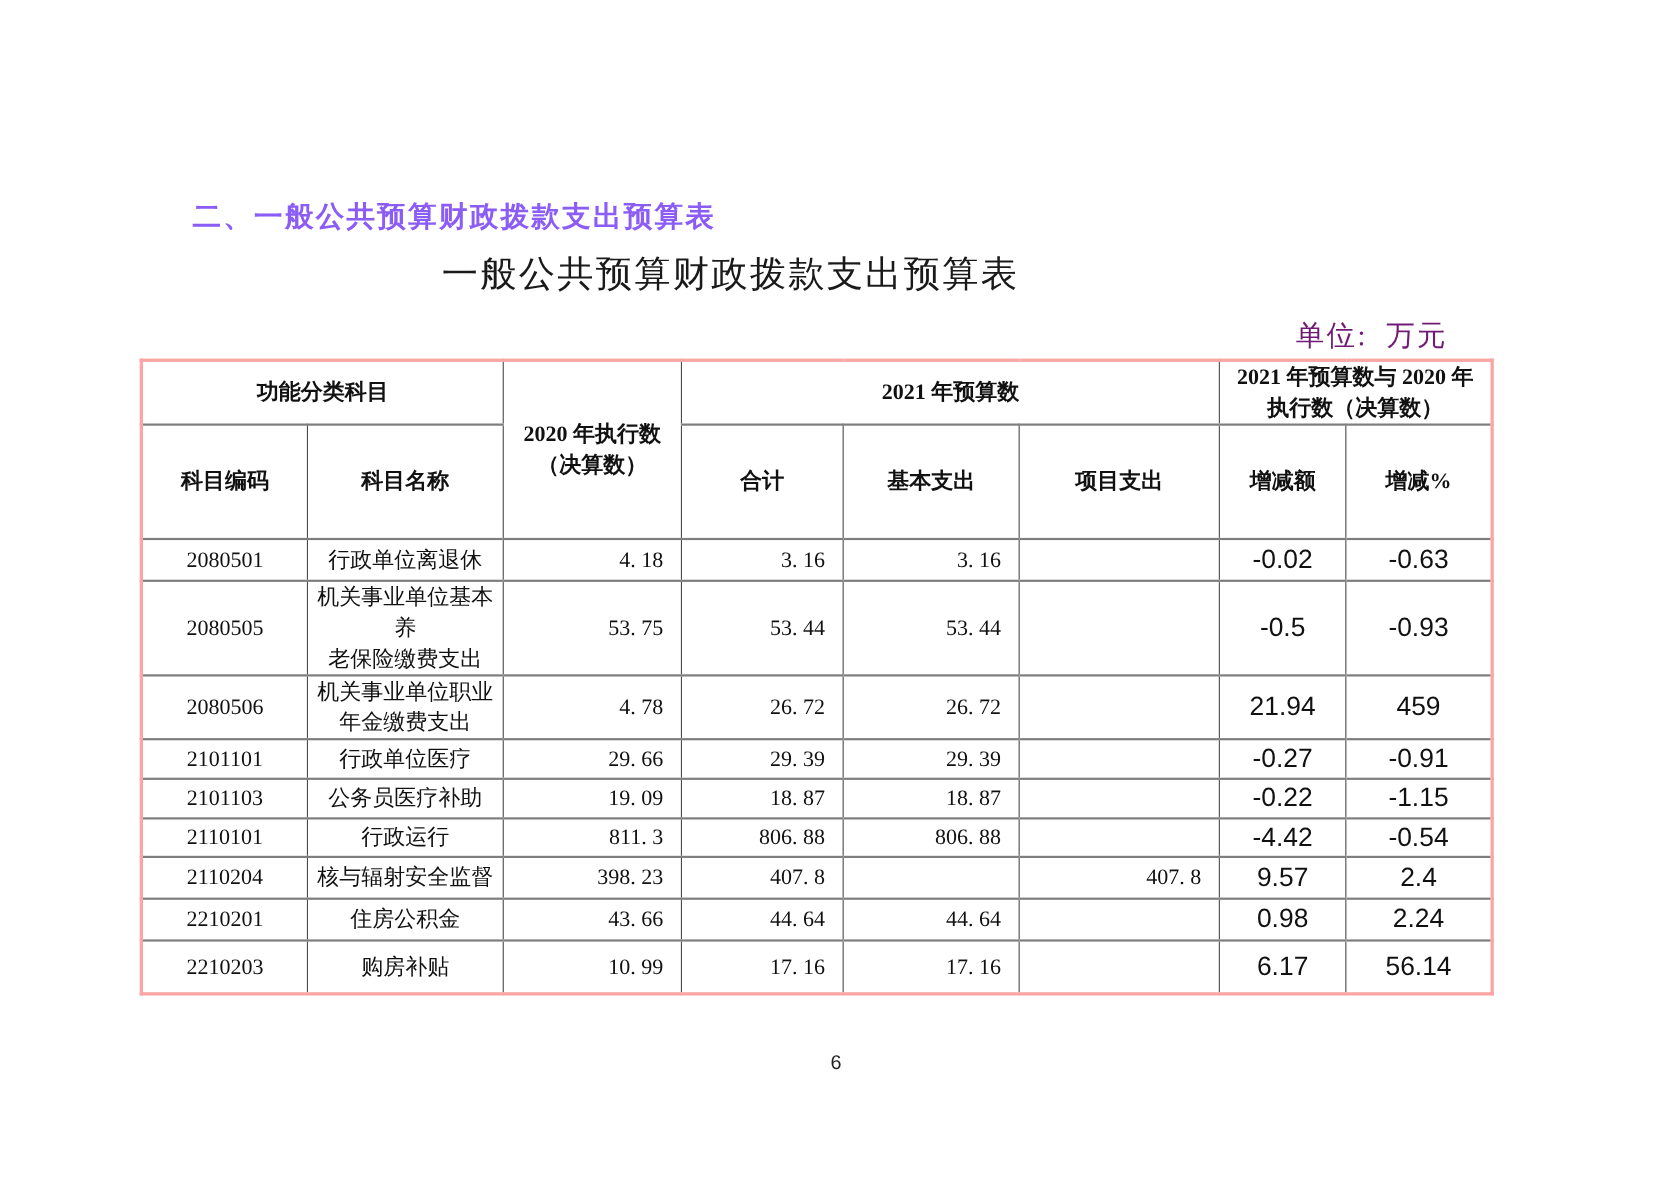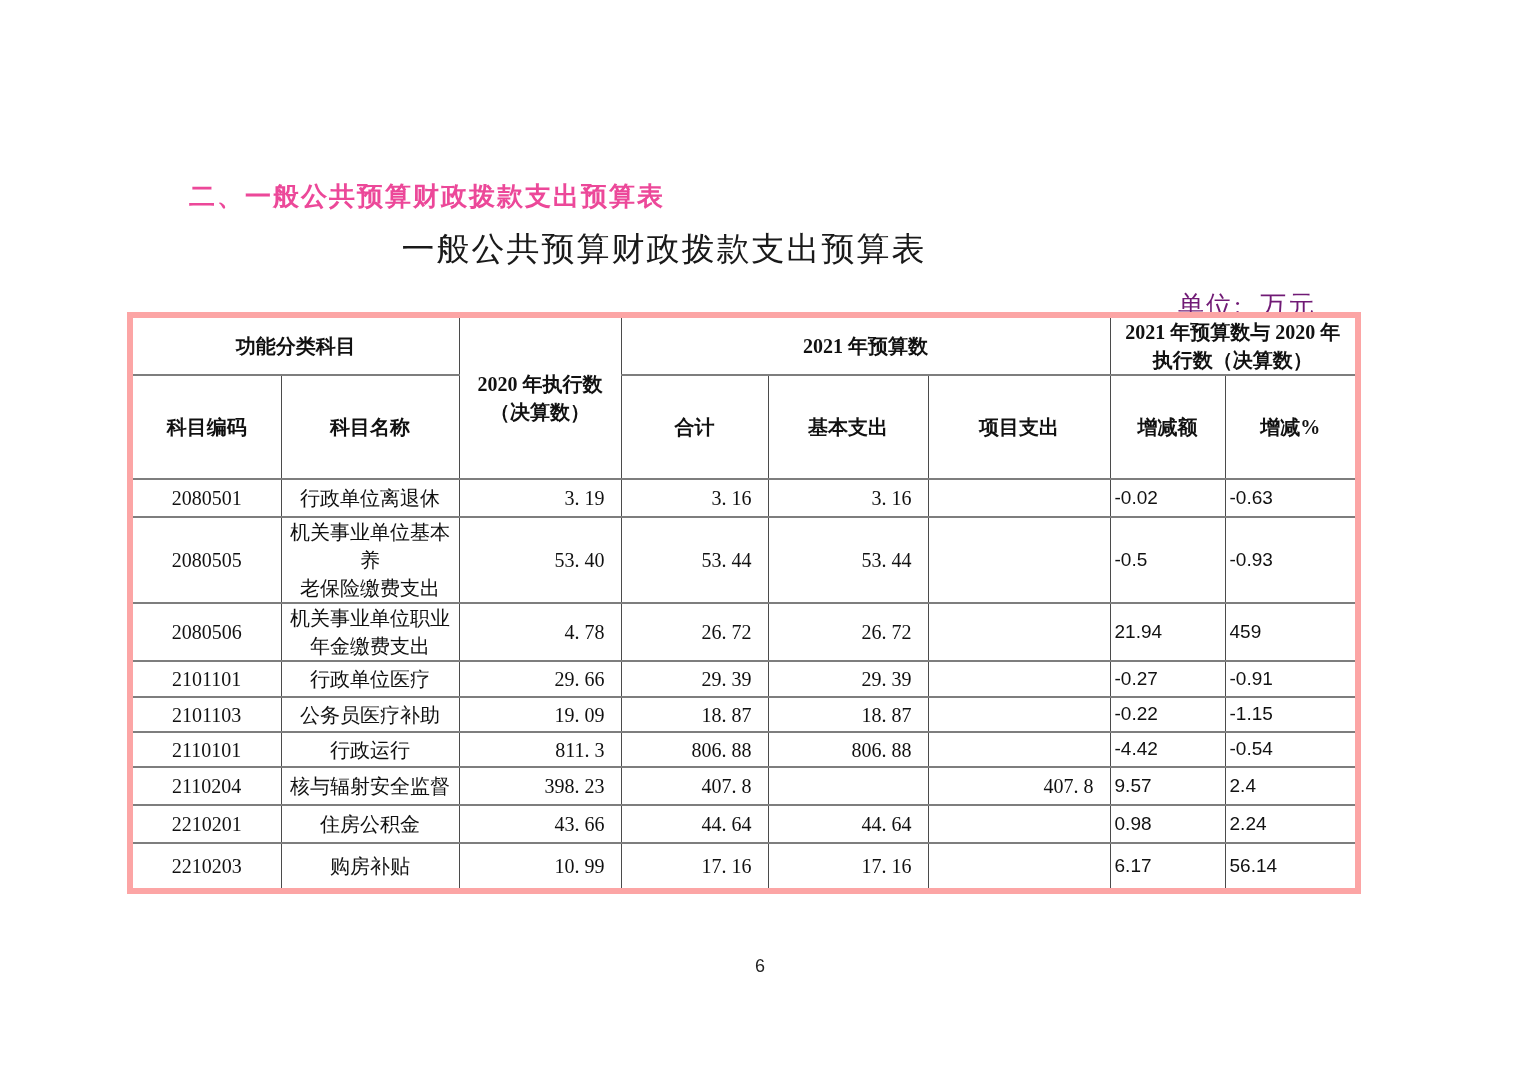--- a/index.html
+++ b/index.html
@@ -2,36 +2,36 @@
 <html><head>
 <meta charset="utf-8">
 <style>
   html,body{margin:0;padding:0;background:#e8e8e8;}
   .page{
     position:relative;width:1520px;height:1074px;background:#ffffff;
     color:#000;overflow:hidden;
     font-family:"Liberation Serif","DejaVu Serif",serif;
   }
   .heading{
-    position:absolute;left:189px;top:179px;
+    position:absolute;left:175px;top:179px;
     font-family:"Liberation Sans","DejaVu Sans",sans-serif;
-    font-weight:700;font-size:26px;letter-spacing:2px;color:#ec4899;
+    font-weight:700;font-size:26px;letter-spacing:2px;color:#8b5cf6;
   }
   .doc-title{
     position:absolute;left:0;top:227px;width:1328px;text-align:center;
     font-size:33px;font-weight:400;letter-spacing:2px;color:#1a1a1a;
   }
   .unit{
     position:absolute;top:288px;left:1178px;
     font-size:26px;letter-spacing:2px;white-space:pre;color:#701a75;
   }
   table.budget{
-    position:absolute;left:127px;top:312px;width:1228px;
+    position:absolute;left:127px;top:326px;width:1228px;
     border-collapse:collapse;table-layout:fixed;
-    border:6px solid #fca5a5;
+    border:3px solid #fca5a5;
   }
   th,td{
     border-left:1px solid #4b4b4b;border-right:1px solid #4b4b4b;
     border-top:2px solid #7e7e7e;border-bottom:2px solid #7e7e7e;
     padding:0 4px;vertical-align:middle;text-align:center;
     font-size:20px;line-height:1.4;white-space:pre-line;overflow:hidden;
     color:#111;
   }
   thead th{font-weight:700;font-size:20px;}
   thead tr.hrow-a{height:55px;}
@@ -41,21 +41,21 @@
   tbody tr:nth-child(3){height:57px;}
   tbody tr:nth-child(4){height:36px;border-radius:11px;}
   tbody tr:nth-child(5){height:35px;}
   tbody tr:nth-child(6){height:35px;}
   tbody tr:nth-child(7){height:38px;margin-top:40px;}
   tbody tr:nth-child(8){height:38px;}
   tbody tr:nth-child(9){height:48px;border-radius:19px;}
   td.c-num{text-align:right;padding-right:16px;}
   td.c-chg{
     font-family:"Liberation Sans","DejaVu Sans",sans-serif;
-    font-size:19px;text-align:left;
+    font-size:24px;text-align:center;
   }
   .page-number{
     position:absolute;top:956px;left:0;width:1520px;text-align:center;
     font-family:"Liberation Sans","DejaVu Sans",sans-serif;
     font-size:18px;color:#222;
   }
 </style>
 </head>
 <body>
 
@@ -94,32 +94,32 @@
         <th>基本支出</th>
         <th>项目支出</th>
         <th>增减额</th>
         <th>增减%</th>
       </tr>
     </thead>
     <tbody id="table-body">
         <tr>
           <td class="c-code">2080501</td>
           <td class="c-name">行政单位离退休</td>
-          <td class="c-num">3. 19</td>
+          <td class="c-num">4. 18</td>
           <td class="c-num">3. 16</td>
           <td class="c-num">3. 16</td>
           <td class="c-num"></td>
           <td class="c-chg">-0.02</td>
           <td class="c-chg">-0.63</td>
         </tr>
         <tr>
           <td class="c-code">2080505</td>
           <td class="c-name">机关事业单位基本养
 老保险缴费支出</td>
-          <td class="c-num">53. 40</td>
+          <td class="c-num">53. 75</td>
           <td class="c-num">53. 44</td>
           <td class="c-num">53. 44</td>
           <td class="c-num"></td>
           <td class="c-chg">-0.5</td>
           <td class="c-chg">-0.93</td>
         </tr>
         <tr>
           <td class="c-code">2080506</td>
           <td class="c-name">机关事业单位职业
 年金缴费支出</td>

